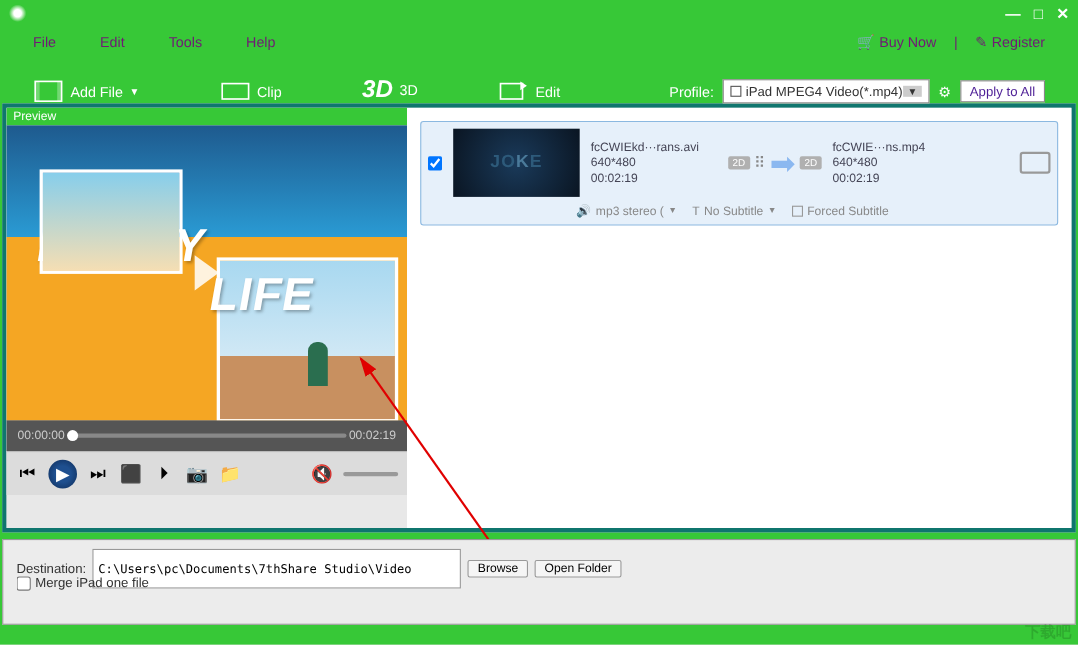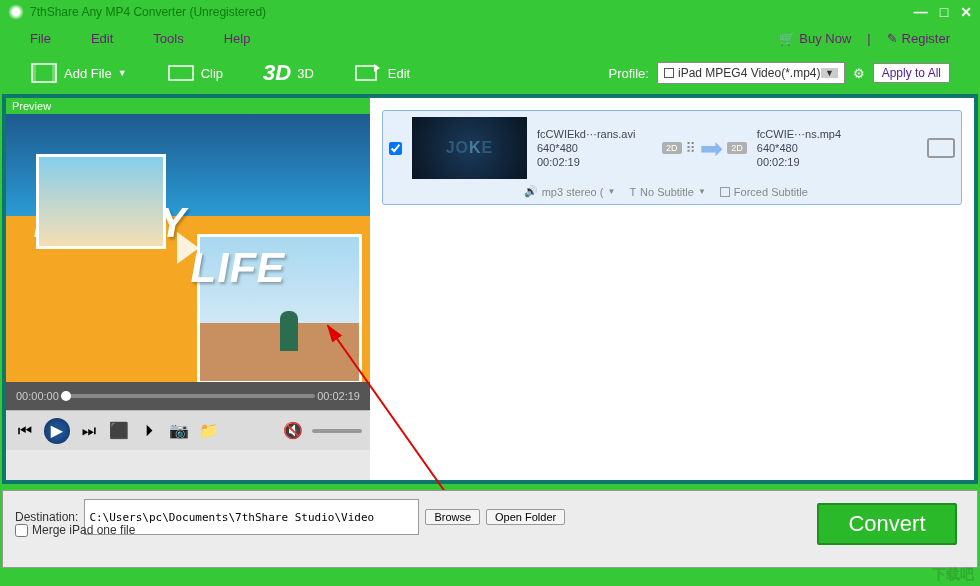--- a/index.html
+++ b/index.html
@@ -11,21 +11,21 @@
 .titlebar .window-controls { margin-left: auto; display: flex; gap: 12px; color: #fff; font-size: 14px; }
 .titlebar .window-controls span { cursor: pointer; font-weight: bold; }
 
 
 .menubar { height: 28px; display: flex; align-items: center; padding: 0 30px; color: #701a75; font-size: 13px; }
 .menubar .menu-item { margin-right: 40px; cursor: pointer; }
 .menubar .right-actions { margin-left: auto; display: flex; align-items: center; gap: 16px; }
 .menubar .right-actions .action { display: flex; align-items: center; gap: 4px; cursor: pointer; }
 
 
-.toolbar { height: 42px; display: flex; align-items: center; padding: 0 30px; color: #fff; font-size: 13px; }
+.toolbar { height: 42px; display: flex; align-items: flex-end; padding: 0 30px; color: #fff; font-size: 13px; gap: 33px; }
 .toolbar .tool-btn { display: flex; align-items: center; gap: 6px; margin-right: 40px; cursor: pointer; }
 .toolbar .tool-btn svg { width: 28px; height: 22px; }
 .toolbar .profile-section { margin-left: auto; display: flex; align-items: center; gap: 8px; }
 .toolbar .profile-select { background: #fff; color: #333; padding: 2px 6px; font-size: 12px; width: 188px; height: 22px; display: flex; align-items: center; border: 1px solid #888; }
 .toolbar .profile-select .square { width: 10px; height: 10px; border: 1px solid #555; margin-right: 4px; }
 .toolbar .profile-select .arrow { margin-left: auto; background: #ccc; padding: 0 4px; font-size: 9px; }
 .toolbar .apply-btn { background: #fff; border: 1px solid #888; padding: 2px 8px; font-size: 12px; color: #4c1d95; cursor: pointer; }
 
 
 .main { display: flex; height: 390px; background: #e5e5e5; border: 4px solid #0f766e; margin: 0 2px; }
@@ -77,21 +77,20 @@
 .bottom .convert-btn { position: absolute; right: 20px; top: 12px; width: 140px; height: 42px; background: #29b929; border: 2px solid #1e8f1e; color: #fff; font-size: 22px; font-family: Georgia, serif; display: flex; align-items: center; justify-content: center; cursor: pointer; border-radius: 2px; }
 
 
 .watermark { position: absolute; bottom: 2px; right: 6px; color: rgba(0,0,0,0.15); font-size: 14px; font-weight: bold; }
 </style>
 </head>
 <body>
 
 <div class="titlebar">
   <div class="logo"></div>
-  <span>7thShare Any MP4 Converter (Unregistered)</span>
   <div class="window-controls">
     <span>—</span>
     <span>□</span>
     <span>✕</span>
   </div>
 </div>
 
 <div class="menubar">
   <span class="menu-item">File</span>
   <span class="menu-item">Edit</span>
@@ -233,18 +232,15 @@
   <div class="dest-row">
     <span>Destination:</span>
     <input class="dest-input" value="C:\Users\pc\Documents\7thShare Studio\Video" style="">
     <button class="btn">Browse</button>
     <button class="btn">Open Folder</button>
   </div>
   <div class="merge-row">
     <input type="checkbox" style="">
     <span>Merge iPad one file</span>
   </div>
-  <div class="convert-btn">
-    <span>Convert</span>
-  </div>
 </div>
 
 <div class="watermark">下载吧</div>
 
 </body></html>

